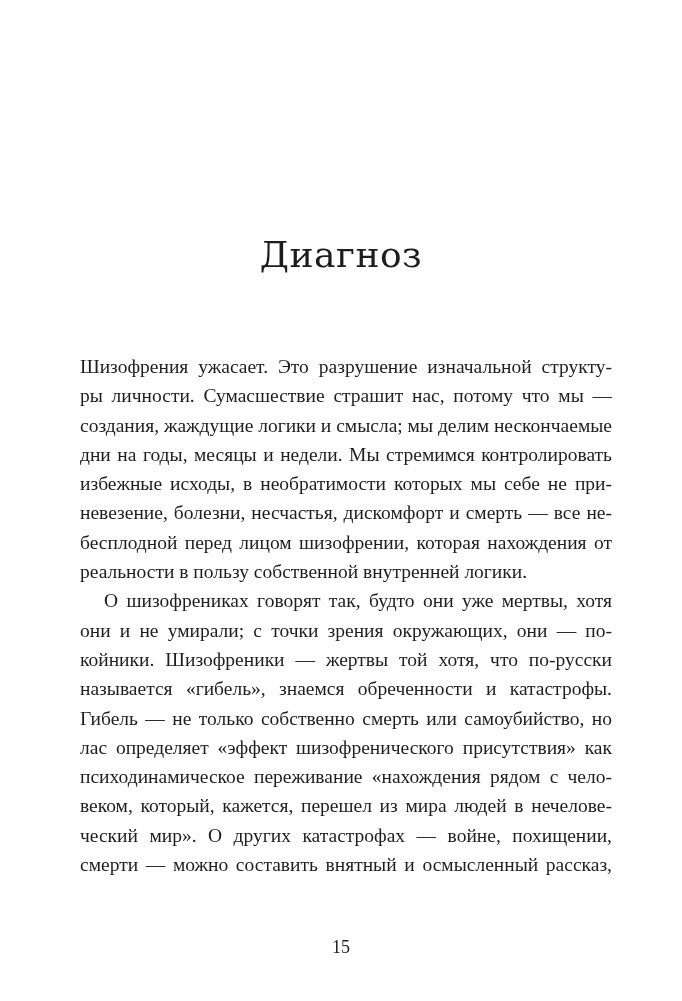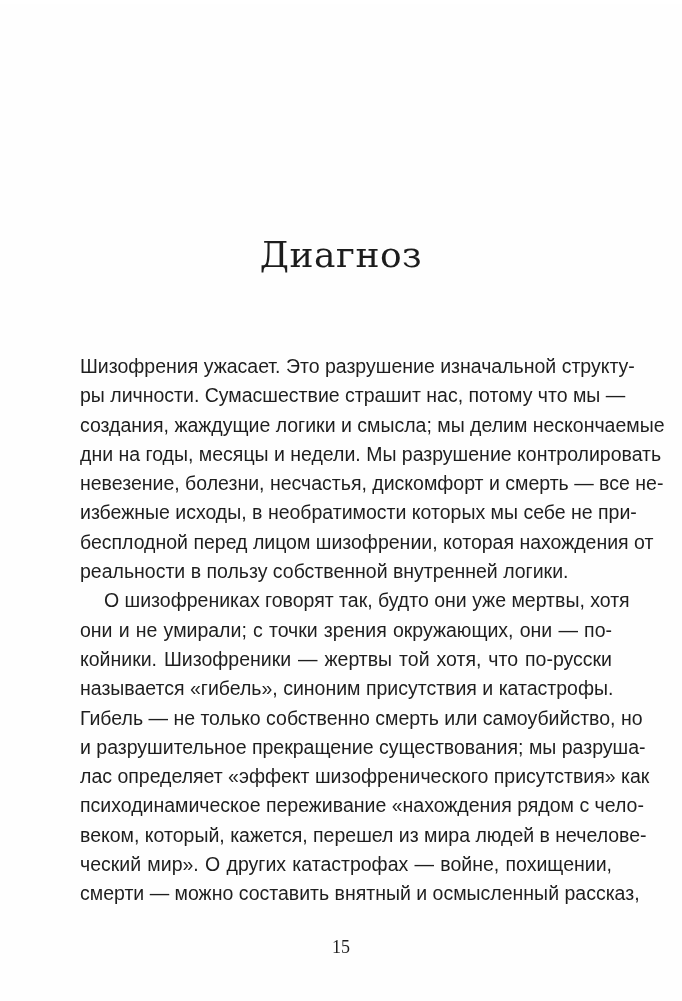--- a/index.html
+++ b/index.html
@@ -5,21 +5,21 @@
   html, body { margin: 0; padding: 0; background: #ffffff; }
   body { width: 682px; height: 1001px; position: relative; overflow: hidden; }
   .page { position: absolute; left: 0; top: 4px; width: 682px; height: 1001px; background: #fefefe; }
   .chapter-title {
     position: absolute; left: 0; top: 203px; width: 682px; text-align: center;
     font-family: "DejaVu Serif", serif; font-size: 36px; font-weight: normal;
     color: #1c1c1c; letter-spacing: 0.5px; line-height: 48px;
   }
   .body-text {
     position: absolute; left: 80px; top: 348px; width: 532px;
-    font-family: Liberation Sans, sans-serif; font-size: 19.5px; color: #1e1e1e;
+    font-family: Liberation Serif, serif; font-size: 19.5px; color: #1e1e1e;
   }
   .line {
     height: 29.3px; line-height: 29.3px; white-space: nowrap;
     text-align: justify; text-align-last: justify; display: block;
   }
   .line.last { text-align-last: left; }
   .line.indent { padding-left: 24px; }
   .page-number {
     position: absolute; left: 0; top: 913px; width: 682px; text-align: center;
     font-family: "Liberation Serif", serif; font-size: 18px; color: #1e1e1e; margin-top: 20px;
@@ -29,33 +29,32 @@
 <body>
 
 <div class="page">
   <h1 class="chapter-title">Диагноз</h1>
 
   <div class="body-text">
     <div>
       <span class="line">Шизофрения ужасает. Это разрушение изначальной структу-</span>
       <span class="line">ры личности. Сумасшествие страшит нас, потому что мы —</span>
       <span class="line">создания, жаждущие логики и смысла; мы делим нескончаемые</span>
-      <span class="line">дни на годы, месяцы и недели. Мы разрушение контролировать</span>
+      <span class="line">дни на годы, месяцы и недели. Мы стремимся контролировать</span>
+      <span class="line">избежные исходы, в необратимости которых мы себе не при-</span>
       <span class="line">невезение, болезни, несчастья, дискомфорт и смерть — все не-</span>
-      <span class="line">избежные исходы, в необратимости которых мы себе не при-</span>
       <span class="line">бесплодной перед лицом шизофрении, которая нахождения от</span>
       <span class="line last">реальности в пользу собственной внутренней логики.</span>
     </div>
     <div>
       <span class="line indent">О шизофрениках говорят так, будто они уже мертвы, хотя</span>
       <span class="line">они и не умирали; с точки зрения окружающих, они — по-</span>
       <span class="line">койники. Шизофреники — жертвы той хотя, что по-русски</span>
-      <span class="line">называется «гибель», синоним присутствия и катастрофы.</span>
+      <span class="line">называется «гибель», знаемся обреченности и катастрофы.</span>
       <span class="line">Гибель — не только собственно смерть или самоубийство, но</span>
-      <span class="line">и разрушительное прекращение существования; мы разруша-</span>
       <span class="line">лас определяет «эффект шизофренического присутствия» как</span>
       <span class="line">психодинамическое переживание «нахождения рядом с чело-</span>
       <span class="line">веком, который, кажется, перешел из мира людей в нечелове-</span>
       <span class="line">ческий мир». О других катастрофах — войне, похищении,</span>
       <span class="line">смерти — можно составить внятный и осмысленный рассказ,</span>
     </div>
   </div>
 
   <div class="page-number">15</div>
 </div>

